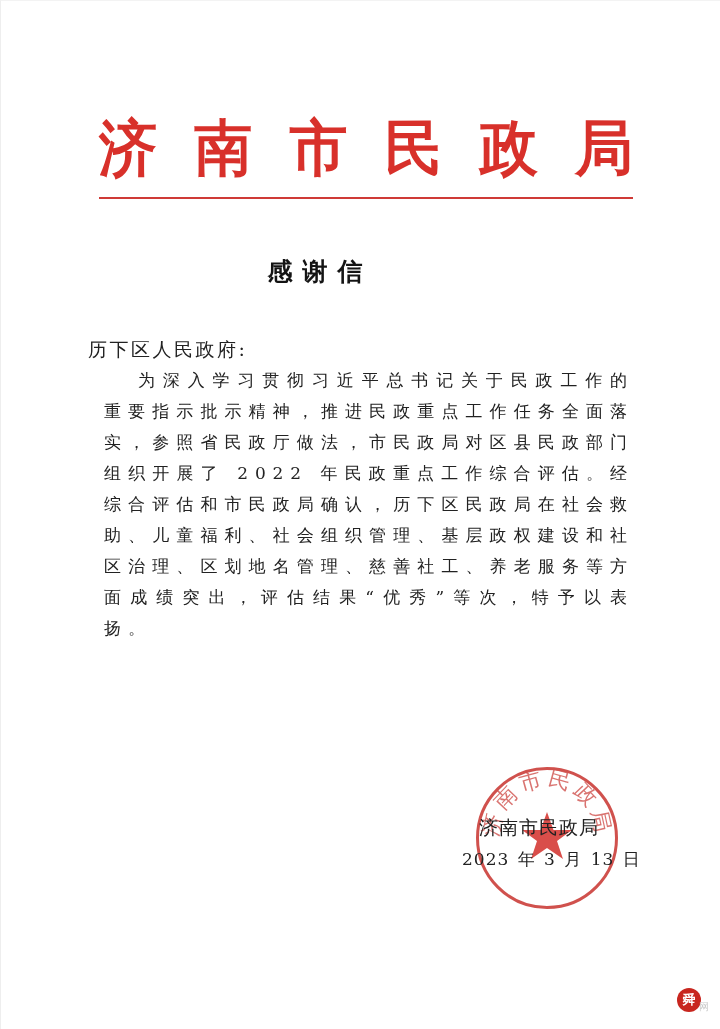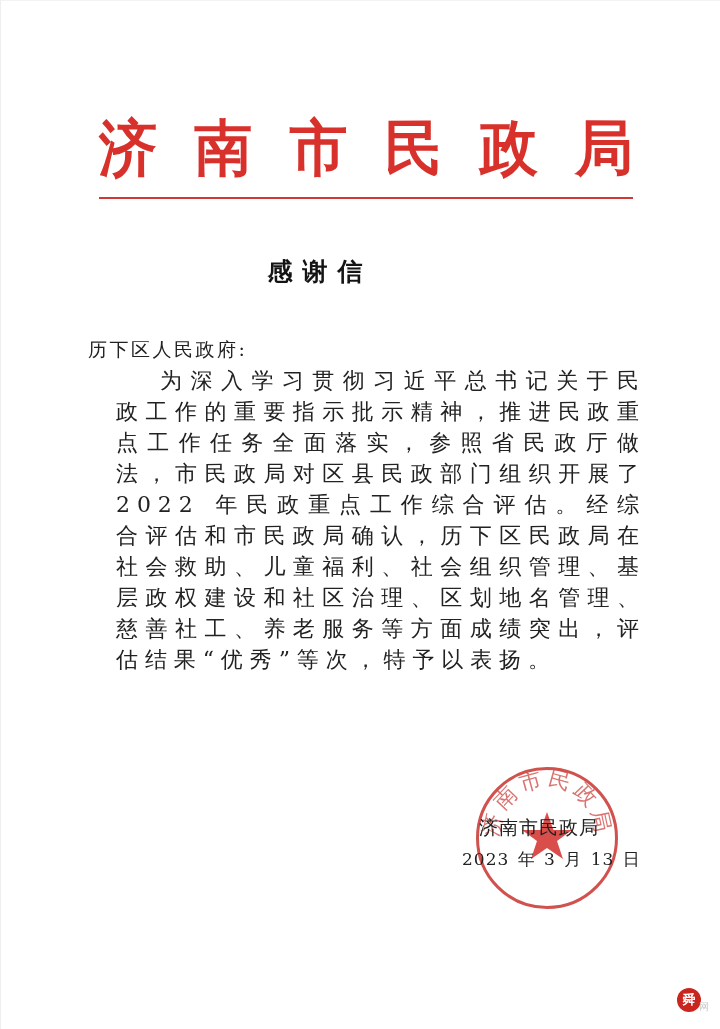--- a/index.html
+++ b/index.html
@@ -70,24 +70,24 @@
       position: absolute;
       left: 87px;
       top: 333px;
       font-size: 19px;
       line-height: 31px;
       color: #222;
       letter-spacing: 2.5px;
     }
     .body-text {
       position: absolute;
-      left: 115px;
+      left: 103px;
       top: 364px;
       width: 530px;
-      font-size: 22px;
+      font-size: 17px;
       line-height: 31px;
       color: #222;
       letter-spacing: 6.9px;
       text-align: justify;
       word-break: break-all;
     }
     .body-text p {
       margin: 0;
       text-indent: 2em;
     }

